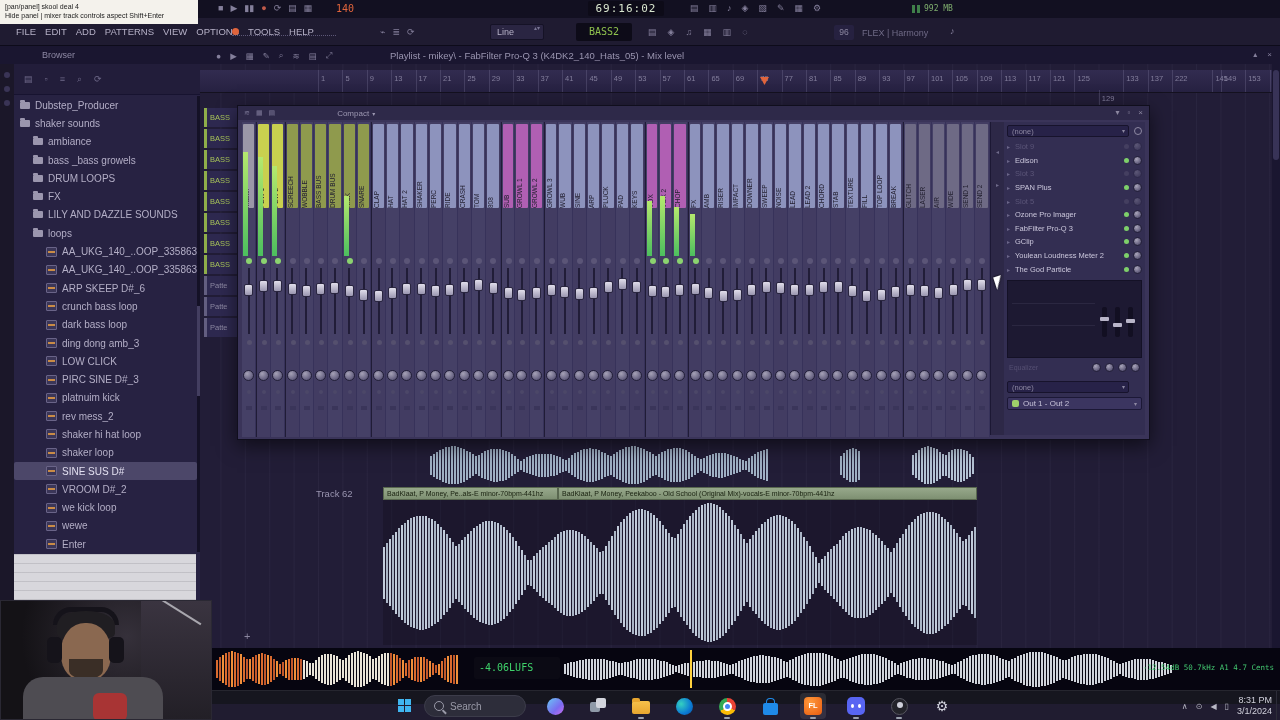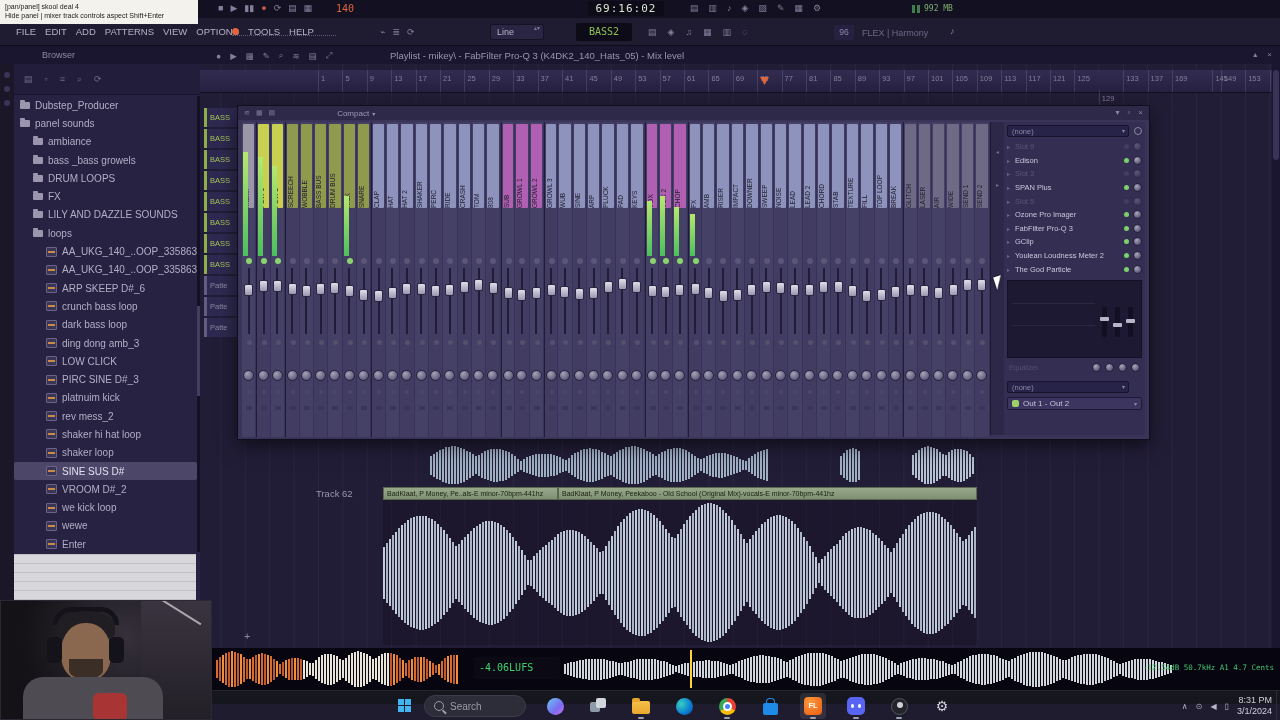--- a/index.html
+++ b/index.html
@@ -310,21 +310,21 @@
         <span>⌕</span>
         <span>⟳</span>
       </div>
     <div id="browser-list">
         <div class="b-item" style="padding-left: 6px;">
           <span class="ic-folder"></span>
           <span class="b-label">Dubstep_Producer</span>
         </div>
         <div class="b-item" style="padding-left: 6px;">
           <span class="ic-folder"></span>
-          <span class="b-label">panel sounds</span>
+          <span class="b-label">shaker sounds</span>
         </div>
         <div class="b-item" style="padding-left: 19px;">
           <span class="ic-folder"></span>
           <span class="b-label">ambiance</span>
         </div>
         <div class="b-item" style="padding-left: 19px;">
           <span class="ic-folder"></span>
           <span class="b-label">bass _bass growels</span>
         </div>
         <div class="b-item" style="padding-left: 19px;">
@@ -519,21 +519,21 @@
         <div class="tick" style="left: 898.8px; margin-top: 20px;">
           <span>129</span>
         </div>
         <div class="tick" style="left: 923.2px;">
           <span>133</span>
         </div>
         <div class="tick" style="left: 947.6px;">
           <span>137</span>
         </div>
         <div class="tick" style="left: 972px;">
-          <span>169</span>
+          <span>222</span>
         </div>
         <div class="tick" style="left: 996.4px; margin-left: 16px;">
           <span>145</span>
         </div>
         <div class="tick" style="left: 1020.8px;">
           <span>149</span>
         </div>
         <div class="tick" style="left: 1045.2px;">
           <span>153</span>
         </div>

